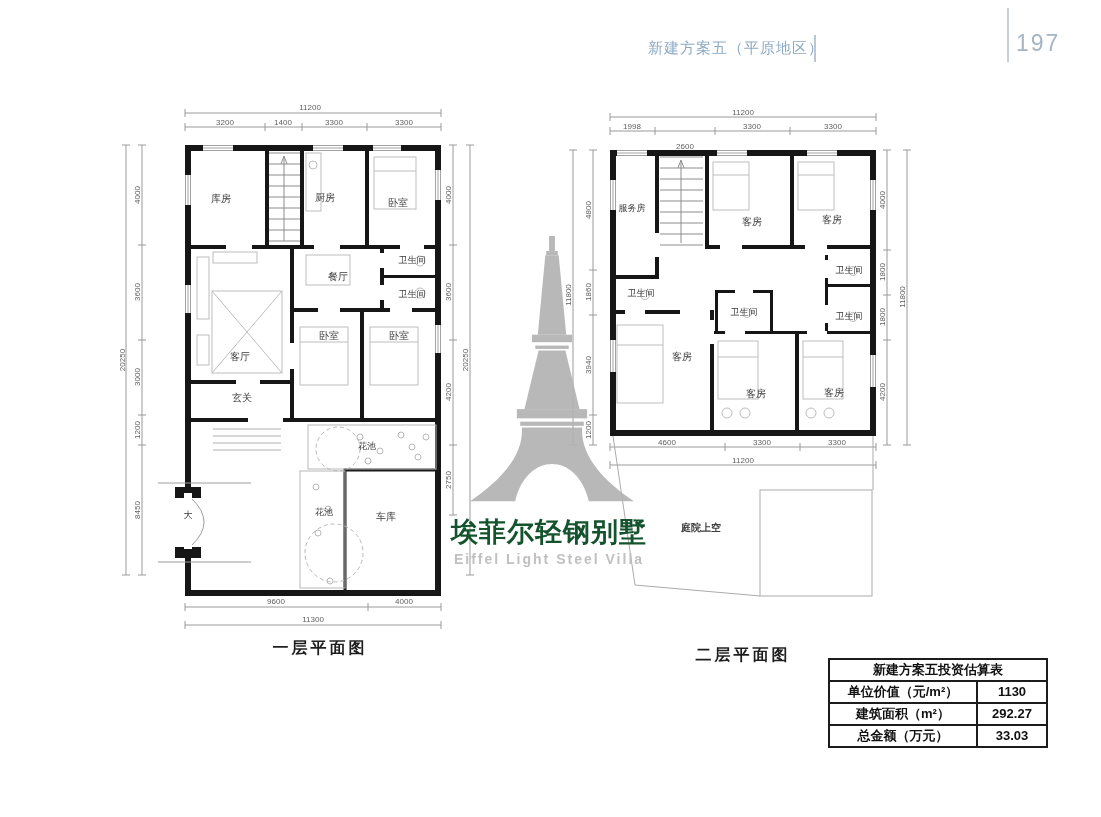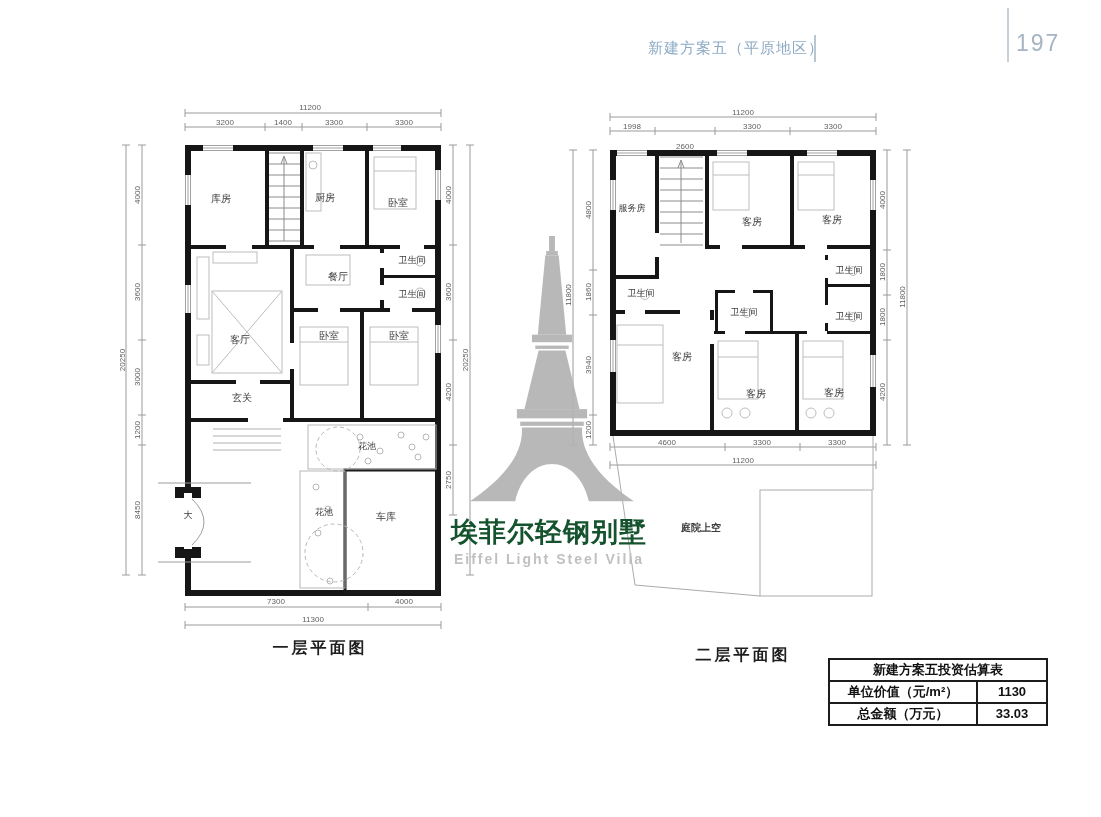--- a/index.html
+++ b/index.html
@@ -227,31 +227,31 @@
     <div class="dimv" style="left:19px;top:197px;">3600</div>
     <div class="dimv" style="left:19px;top:282px;">3000</div>
     <div class="dimv" style="left:19px;top:335px;">1200</div>
     <div class="dimv" style="left:19px;top:415px;">8450</div>
     <div class="dimv" style="left:4px;top:265px;">20250</div>
     <div class="dimv" style="left:330px;top:100px;">4000</div>
     <div class="dimv" style="left:330px;top:197px;">3600</div>
     <div class="dimv" style="left:330px;top:297px;">4200</div>
     <div class="dimv" style="left:330px;top:385px;">2750</div>
     <div class="dimv" style="left:347px;top:265px;">20250</div>
-    <div class="dim" style="left:158px;top:506px;">7300</div>
+    <div class="dim" style="left:158px;top:506px;">9600</div>
     <div class="dim" style="left:286px;top:506px;">4000</div>
     <div class="dim" style="left:195px;top:524px;">11300</div>
 
     <div class="room" style="left:103px;top:104px;">库房</div>
     <div class="room" style="left:207px;top:103px;">厨房</div>
     <div class="room" style="left:280px;top:108px;">卧室</div>
     <div class="room sm" style="left:294px;top:165px;">卫生间</div>
     <div class="room sm" style="left:294px;top:199px;">卫生间</div>
     <div class="room" style="left:220px;top:182px;">餐厅</div>
-    <div class="room" style="left:122px;top:245px;">客厅</div>
+    <div class="room" style="left:122px;top:262px;">客厅</div>
     <div class="room" style="left:211px;top:241px;">卧室</div>
     <div class="room" style="left:281px;top:241px;">卧室</div>
     <div class="room" style="left:124px;top:303px;">玄关</div>
     <div class="room sm" style="left:249px;top:351px;">花池</div>
     <div class="room sm" style="left:206px;top:417px;">花池</div>
     <div class="room" style="left:268px;top:422px;">车库</div>
     <div class="room sm" style="left:70px;top:420px;">大</div>
 
     <div class="cap" style="left:202px;top:543px;">一层平面图</div>
   </div>
@@ -456,18 +456,22 @@
   <div class="wm-cn">埃菲尔轻钢别墅</div>
   <div class="wm-en">Eiffel Light Steel Villa</div>
 
   <div class="est">
     <div class="est-title">新建方案五投资估算表</div>
     <div class="est-row">
       <div class="est-label">单位价值（元/m²）</div>
       <div class="est-val">1130</div>
     </div>
     <div class="est-row">
+      <div class="est-label">建筑面积（m²）</div>
+      <div class="est-val">292.27</div>
+    </div>
+    <div class="est-row">
       <div class="est-label">总金额（万元）</div>
       <div class="est-val">33.03</div>
     </div>
   </div>
 
 </div>
 
 </body></html>

